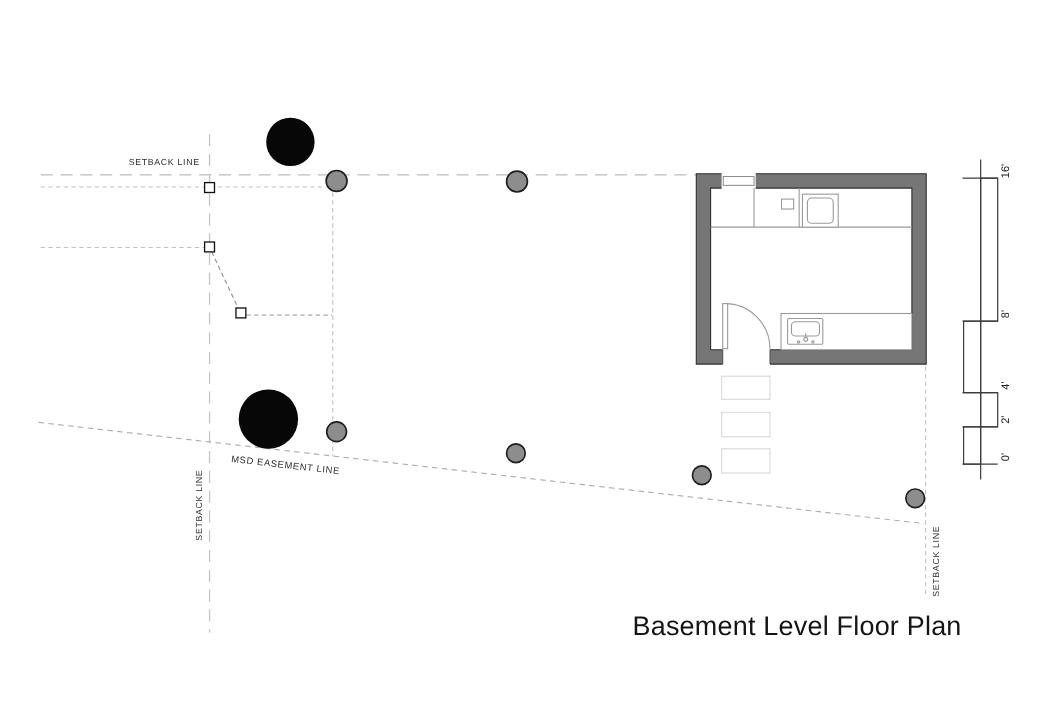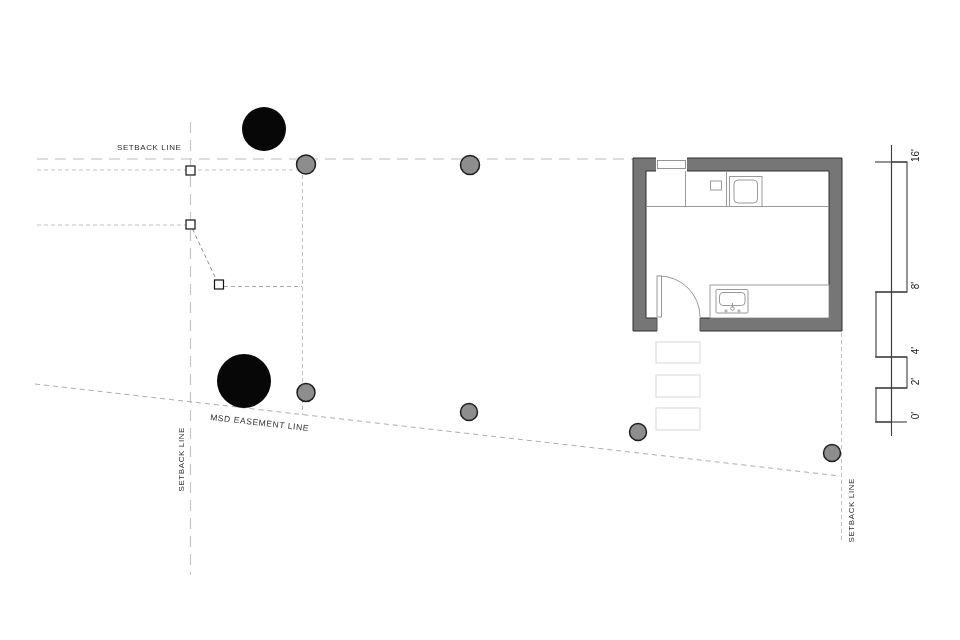--- a/index.html
+++ b/index.html
@@ -112,13 +112,14 @@
   <div class="lbl easement" style="left:210px;top:417px;width:90px;">MSD EASEMENT LINE</div>
 
   <div id="scale-labels">
       <div class="scale-label" style="left: 905px; top: 150px;">16'</div>
       <div class="scale-label" style="left: 905px; top: 280px;">8'</div>
       <div class="scale-label" style="left: 905px; top: 345px;">4'</div>
       <div class="scale-label" style="left: 905px; top: 376px;">2'</div>
       <div class="scale-label" style="left: 905px; top: 410px;">0'</div>
     </div>
 
+  <div class="plan-title">Basement Level Floor Plan</div>
 </div>
 
 </body></html>

